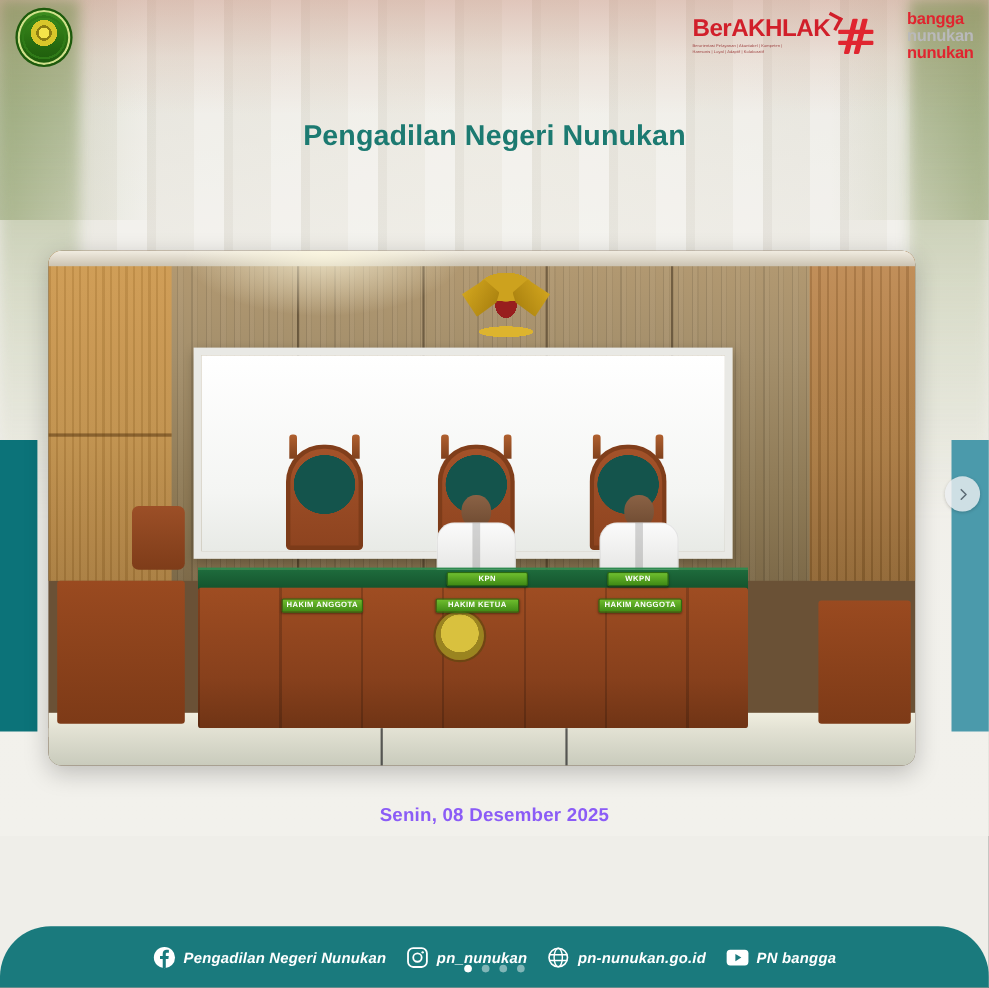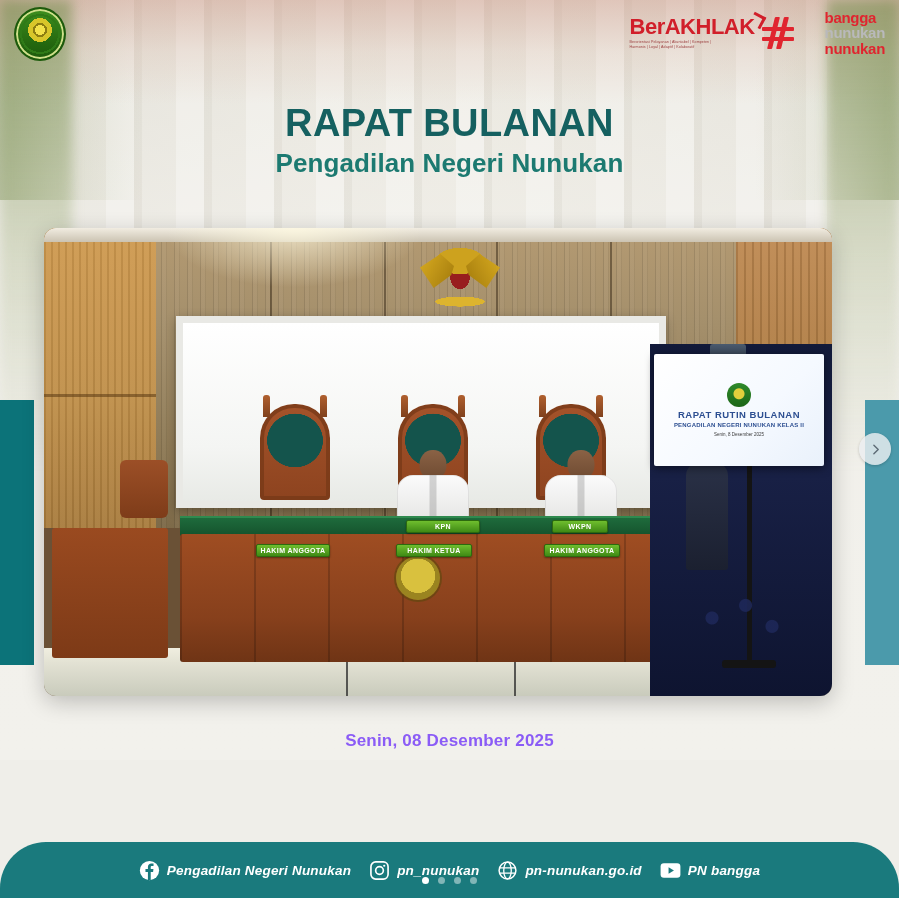--- a/index.html
+++ b/index.html
@@ -417,21 +417,20 @@
       </div>
       <div class="bangga">
         <span class="l1">bangga</span>
         <span class="l2">nunukan</span>
         <span class="l3">nunukan</span>
       </div>
     </div>
   </div>
 
   <div class="titles">
-    <div class="title-main">RAPAT BULANAN</div>
     <div class="title-sub">Pengadilan Negeri Nunukan</div>
   </div>
 
   <div class="sidebar-teal left"></div>
   <div class="sidebar-teal right"></div>
 
   <div class="photo-card">
 
     <div class="ph wall"></div>
     <div class="ph wall-seam" style="left:226px"></div>
@@ -470,33 +469,20 @@
     <div class="plate pt n1">KPN</div>
     <div class="plate pt n2">WKPN</div>
     <div class="plate pb n3">HAKIM ANGGOTA</div>
     <div class="plate pb n4">HAKIM KETUA</div>
     <div class="plate pb n5">HAKIM ANGGOTA</div>
 
     <div class="ph floor"></div>
     <div class="cable" style="left:302px; top:434px; height:34px;"></div>
     <div class="cable" style="left:470px; top:434px; height:34px;"></div>
 
-    <div class="ph tv-zone">
-      <div class="ph tv-proj"></div>
-      <div class="ph tv-person"></div>
-      <div class="ph tv-pole"></div>
-      <div class="ph tv-base"></div>
-      <div class="ph tv-slide">
-        <div class="seal"></div>
-        <div class="t1">RAPAT RUTIN BULANAN</div>
-        <div class="t2">PENGADILAN NEGERI NUNUKAN KELAS II</div>
-        <div class="t3">Senin, 8 Desember 2025</div>
-      </div>
-      <div class="ph wires"></div>
-    </div>
   </div>
 
   <div class="next-btn">
     <svg width="13" height="13" viewBox="0 0 24 24">
       <path d="M9 4 L17 12 L9 20" fill="none" stroke="#5d6b75" stroke-width="2.6" stroke-linecap="round" stroke-linejoin="round"></path>
     </svg>
   </div>
 
   <div class="date-line">Senin, 08 Desember 2025</div>
 

